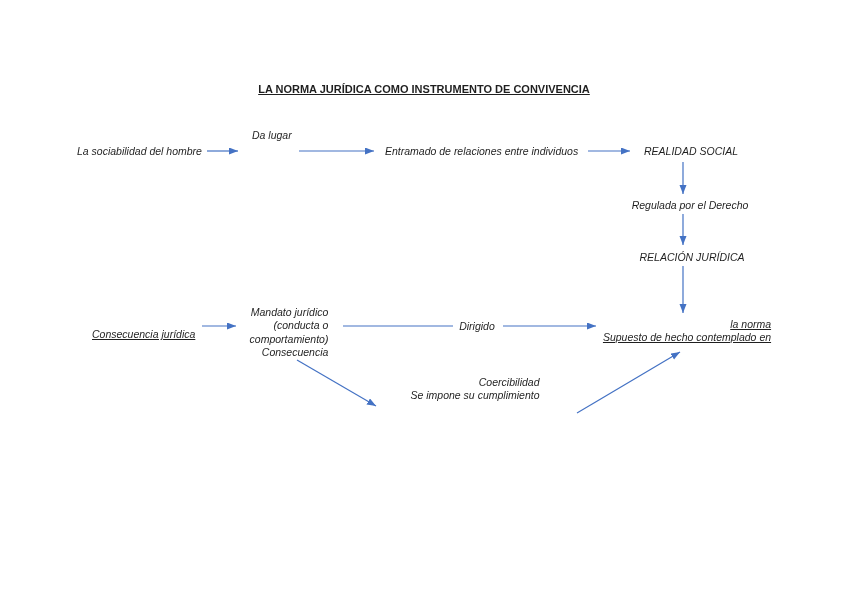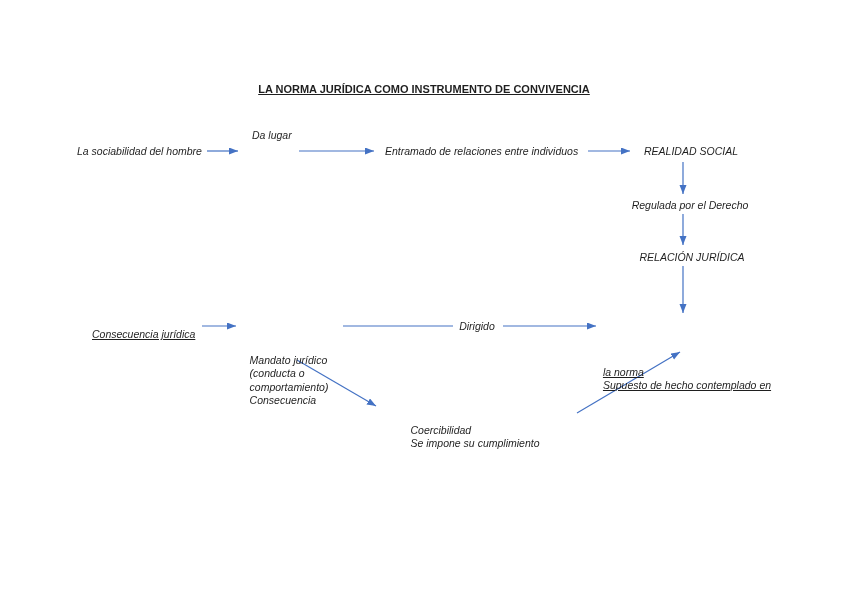--- a/index.html
+++ b/index.html
@@ -14,23 +14,23 @@
     overflow: hidden;
   }
   .label {
     position: absolute;
     white-space: nowrap;
     line-height: 13px;
     font-style: italic;
   }
   .center {
     transform: translateX(-50%);
-    text-align: left;
+    text-align: right;
   }
-  .block { line-height: 13.4px; margin-top: 48px; }
+  .block { line-height: 13.4px; }
   .u { text-decoration: underline; }
   .title-text {
     position: absolute;
     left: 0; right: 0;
     text-align: center;
     font-weight: bold;
     font-size: 11px;
     text-decoration: underline;
   }
   svg.arrows {

